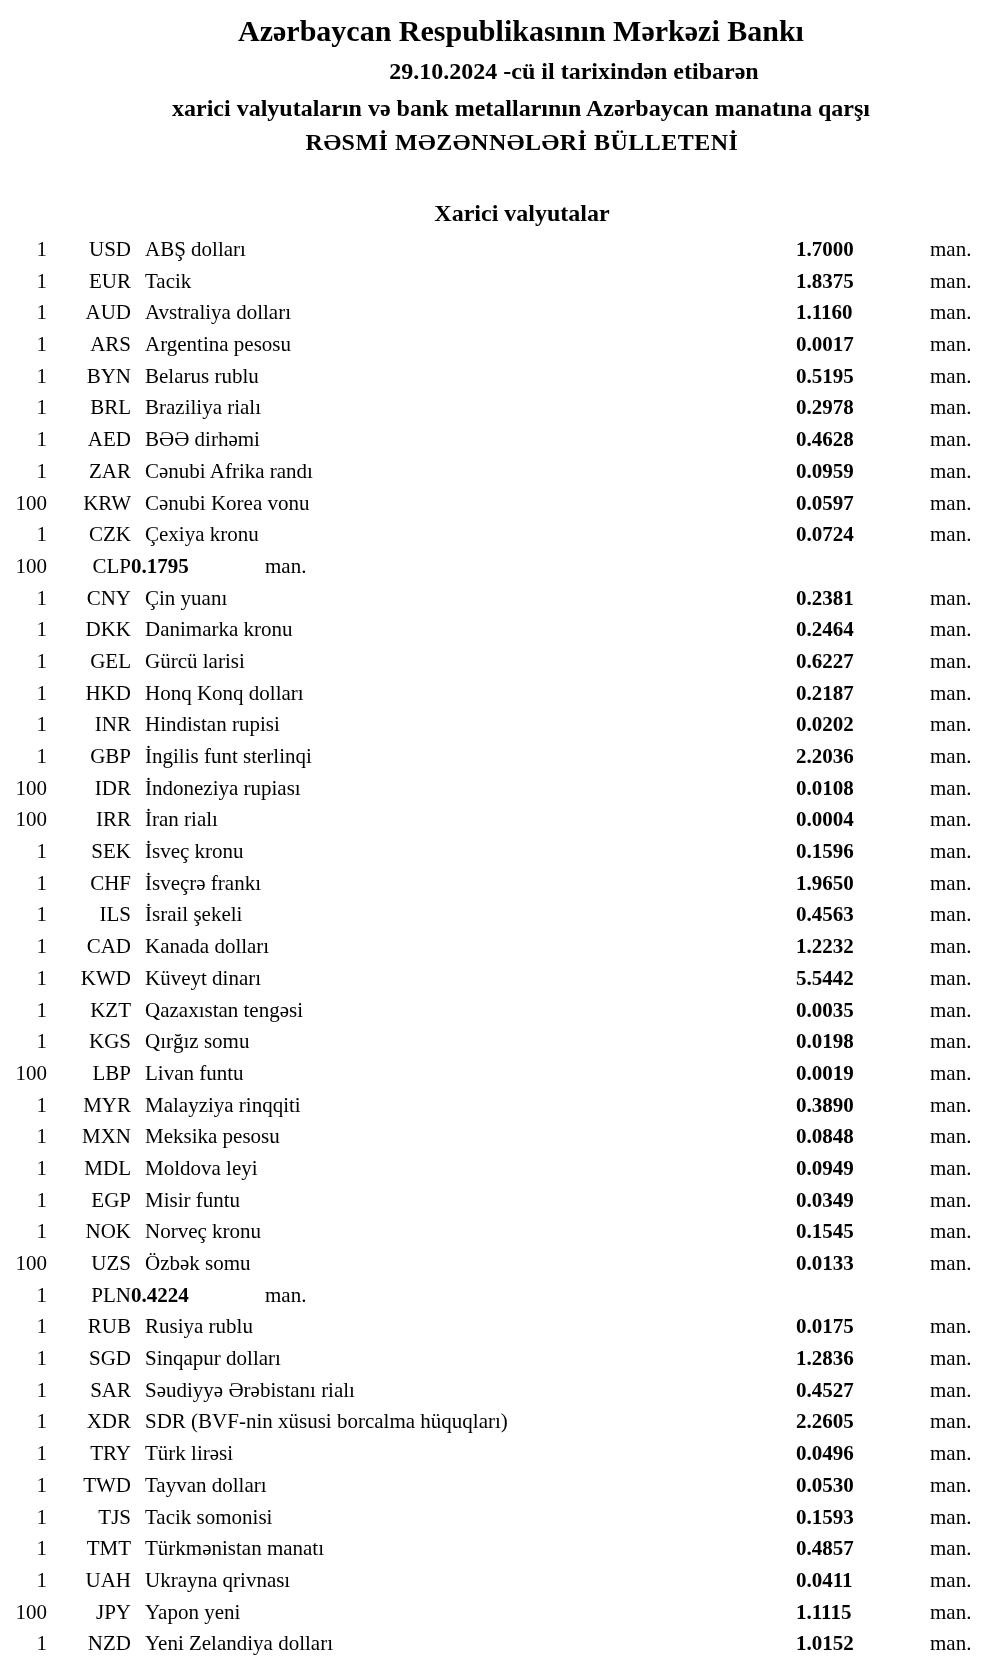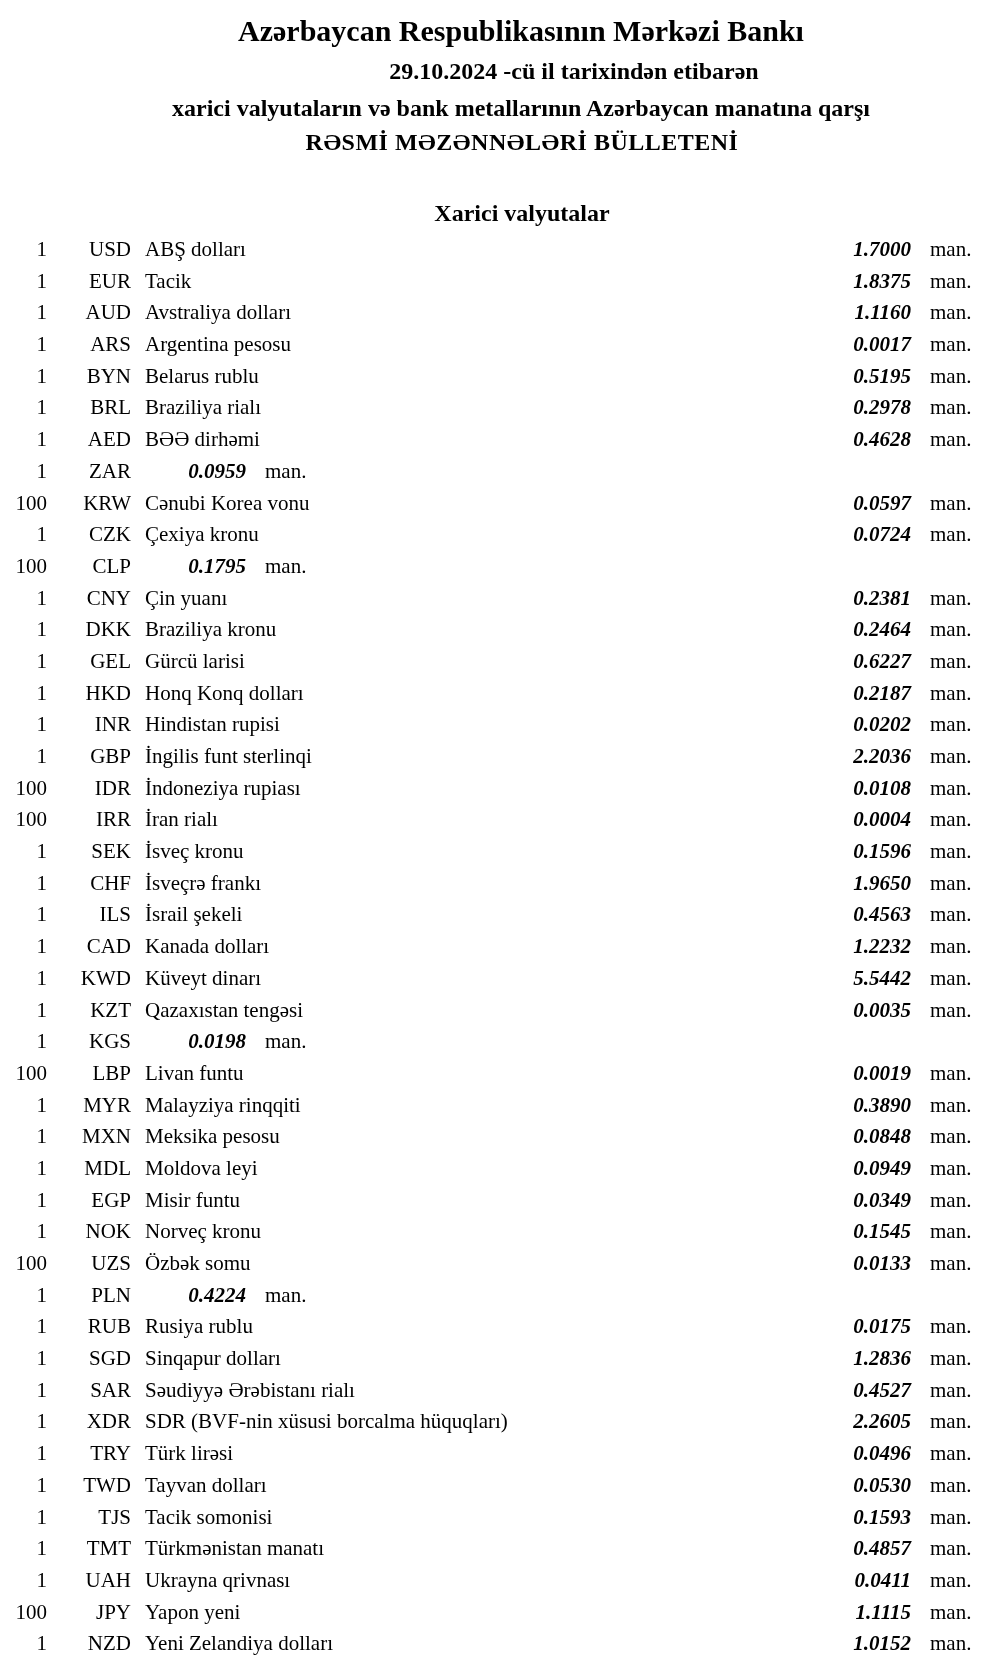--- a/index.html
+++ b/index.html
@@ -77,23 +77,21 @@
     flex: 0 0 auto;
   }
   .col-name {
     margin-left: 14px;
     flex: 1 1 auto;
     white-space: nowrap;
     overflow: hidden;
   }
   .col-rate {
     width: 115px;
-    text-align: right;
     font-weight: bold;
-    font-style: italic;
     flex: 0 0 auto;
   }
   .col-unit {
     width: 70px;
     margin-left: 19px;
     flex: 0 0 auto;
   }
 </style>
 </head>
 <body>
@@ -156,20 +154,21 @@
       <div class="rate-row">
     <span class="col-qty">1</span>
     <span class="col-code">AED</span>
     <span class="col-name">BƏƏ dirhəmi</span>
     <span class="col-rate">0.4628</span>
     <span class="col-unit">man.</span>
   </div>
       <div class="rate-row">
     <span class="col-qty">1</span>
     <span class="col-code">ZAR</span>
+    <span class="col-name">Cənubi Afrika randı</span>
     <span class="col-rate">0.0959</span>
     <span class="col-unit">man.</span>
   </div>
       <div class="rate-row">
     <span class="col-qty">100</span>
     <span class="col-code">KRW</span>
     <span class="col-name">Cənubi Korea vonu</span>
     <span class="col-rate">0.0597</span>
     <span class="col-unit">man.</span>
   </div>
@@ -189,21 +188,21 @@
       <div class="rate-row">
     <span class="col-qty">1</span>
     <span class="col-code">CNY</span>
     <span class="col-name">Çin yuanı</span>
     <span class="col-rate">0.2381</span>
     <span class="col-unit">man.</span>
   </div>
       <div class="rate-row">
     <span class="col-qty">1</span>
     <span class="col-code">DKK</span>
-    <span class="col-name">Braziliya kronu</span>
+    <span class="col-name">Danimarka kronu</span>
     <span class="col-rate">0.2464</span>
     <span class="col-unit">man.</span>
   </div>
       <div class="rate-row">
     <span class="col-qty">1</span>
     <span class="col-code">GEL</span>
     <span class="col-name">Gürcü larisi</span>
     <span class="col-rate">0.6227</span>
     <span class="col-unit">man.</span>
   </div>
@@ -280,20 +279,21 @@
       <div class="rate-row">
     <span class="col-qty">1</span>
     <span class="col-code">KZT</span>
     <span class="col-name">Qazaxıstan tengəsi</span>
     <span class="col-rate">0.0035</span>
     <span class="col-unit">man.</span>
   </div>
       <div class="rate-row">
     <span class="col-qty">1</span>
     <span class="col-code">KGS</span>
+    <span class="col-name">Qırğız somu</span>
     <span class="col-rate">0.0198</span>
     <span class="col-unit">man.</span>
   </div>
       <div class="rate-row">
     <span class="col-qty">100</span>
     <span class="col-code">LBP</span>
     <span class="col-name">Livan funtu</span>
     <span class="col-rate">0.0019</span>
     <span class="col-unit">man.</span>
   </div>

